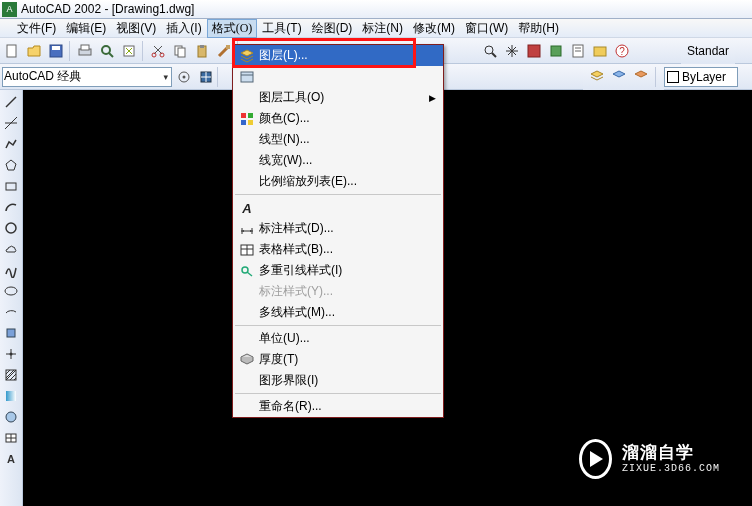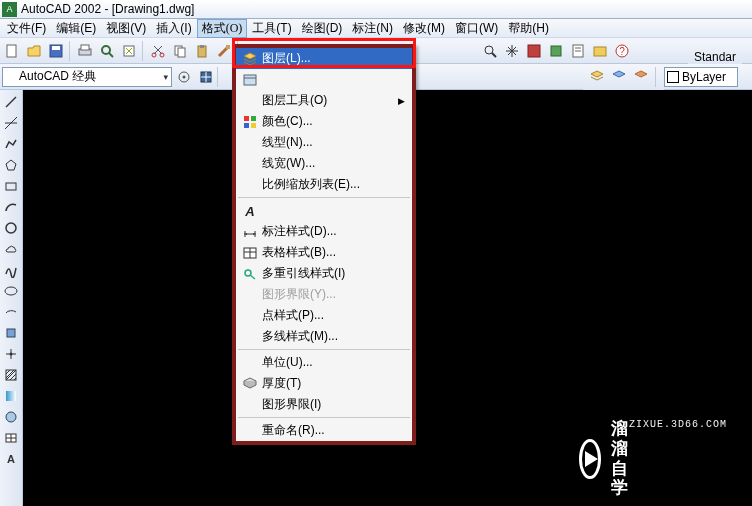--- a/index.html
+++ b/index.html
@@ -1,51 +1,51 @@
 <!DOCTYPE html>
 <html><head>
 <meta charset="utf-8">
 <style>
   * { margin: 0; padding: 0; box-sizing: border-box; font-family: "Microsoft YaHei", SimSun, Arial, sans-serif; }
   body { width: 752px; height: 506px; background: #000; overflow: hidden; position: relative; }
   .app { width: 100%; height: 100%; background: #000; }
   .titlebar { height: 19px; background: linear-gradient(#fff,#e8eef8); display: flex; align-items: center; font-size: 12px; padding-left: 2px; border-bottom: 1px solid #a0b0c8; }
   .titlebar .app-icon { width: 15px; height: 15px; background:#2a7a3a; color:#fff; font-size:9px; display:flex; align-items:center; justify-content:center; margin-right:4px;}
-  .menubar { height: 19px; background: linear-gradient(#f8f8f8,#e4ecf8); display: flex; align-items: center; font-size: 12px; padding-left: 2px; border-bottom:1px solid #cfd8e6;}
+  .menubar { height: 19px; background: linear-gradient(#f8f8f8,#e4ecf8); display: flex; align-items: center; font-size: 12px; padding-left: 12px; border-bottom:1px solid #cfd8e6;}
   .menubar .menuitem { padding: 1px 5px; cursor: default; }
   .menubar .menuitem.active { background:#c8dcf0; border:1px solid #7aa7d7; padding:0 4px;font-family:Liberation Serif, serif;}
   .toolbar { height: 26px; background: linear-gradient(#f4f6fb,#dfe7f4); border-bottom:1px solid #bac8dc; display:flex; align-items:center; padding:0 2px; gap:2px; position:relative;}
   .tb-btn { width:20px; height:20px; display:flex; align-items:center; justify-content:center; border:1px solid transparent;}
   .tb-ico { width:16px; height:16px; }
   .tb-sep { width:3px; height:20px; border-left:1px solid #c0cadd; margin:0 1px;}
   .toolbar2 { height:26px; background: linear-gradient(#f4f6fb,#dfe7f4); border-bottom:1px solid #bac8dc; display:flex; align-items:center; padding:0 2px;}
-  .ws-combo { width:170px; height:20px; background:#fff; border:1px solid #7f9db9; font-size:12px; display:flex; align-items:center; padding:0 16px; position:relative;}
+  .ws-combo { width:170px; height:20px; background:#fff; border:1px solid #7f9db9; font-size:12px; display:flex; align-items:center; padding:0 1px; position:relative;}
   .ws-combo::after{content:"▾"; position:absolute; right:3px; font-size:9px; color:#333;}
   .small-btn{width:20px;height:20px;display:flex;align-items:center;justify-content:center; margin-left:2px; border:1px solid transparent;}
   .drawarea { position:absolute; left:23px; top:90px; right:0; bottom:0; background:#000;}
   .left-toolbar { position:absolute; left:0; top:90px; width:23px; bottom:0; background:linear-gradient(90deg,#eef2fa,#dce5f2); border-right:1px solid #bac8dc; display:flex; flex-direction:column; align-items:center; padding-top:2px; gap:2px;}
   .lt-btn{width:19px; height:19px; display:flex; align-items:center; justify-content:center;}
-  .dropdown { position:absolute; left:232px; top:44px; width:184px; background:#f5f5f5; border:4px solid #7f1d1d; box-shadow:2px 2px 3px rgba(0,0,0,.3); font-size:12px; z-index:100;}
+  .dropdown { position:absolute; left:232px; top:44px; width:212px; background:#f5f5f5; border:1px solid #7f1d1d; box-shadow:2px 2px 3px rgba(0,0,0,.3); font-size:12px; z-index:100;}
   .dropdown .row { height:21px; display:flex; align-items:center; padding-left:4px; cursor:default;}
   .dropdown .row .ico {width:20px; display:flex; justify-content:center;}
   .dropdown .row .txt {flex:1; padding-left:2px;}
   .dropdown .row .arr {width:14px; font-size:9px;}
   .dropdown .row.highlight{ background:#316ac5; color:#fff;}
   .dropdown .row.disabled{ color:#9e9e9e;}
   .dropdown hr{border:none; border-top:1px solid #c8c8c8; margin:2px 2px;}
   .highlight-box{position:absolute; left:232px; top:38px; width:184px; height:30px; border:3px solid #ff1414; z-index:200; pointer-events:none;}
   .right-strip{position:absolute; right:0; top:64px; width:88px; height:26px; background:linear-gradient(#f4f6fb,#dfe7f4); border-bottom:1px solid #bac8dc; display:flex; align-items:center; font-size:12px;}
   .bylayer-box{border:1px solid #7f9db9; background:#fff; height:20px; width:74px; display:flex; align-items:center; padding-left:2px; gap:3px;}
   .bylayer-sq{width:12px;height:12px;border:1px solid #000; background:#fff;}
-  .std-box{position:absolute; right:10px; top:38px; width:54px; height:26px; background:linear-gradient(#f4f6fb,#dfe7f4); display:flex; align-items:flex-end; font-size:12px; padding-left:6px;}
+  .std-box{position:absolute; right:17px; top:38px; width:54px; height:26px; background:linear-gradient(#f4f6fb,#dfe7f4); display:flex; align-items:center; font-size:12px; padding-left:6px;}
   .layer-icons{position:absolute; right:88px; top:64px; height:26px; display:flex; align-items:center; gap:2px; background:linear-gradient(#f4f6fb,#dfe7f4); padding:0 4px;}
   .watermark{position:absolute; right:20px; bottom:20px; width:165px; height:55px; border-radius:8px; display:flex; align-items:center; gap:10px; padding:0 12px; z-index:50;}
   .wm-circle{width:40px;height:40px;border:3px solid #fff;border-radius:50%; display:flex; align-items:center; justify-content:center;}
   .wm-tri{width:0;height:0;border-left:13px solid #fff;border-top:8px solid transparent;border-bottom:8px solid transparent; margin-left:3px;}
-  .wm-text{color:#fff; display:flex; flex-direction:row; line-height:1.15;}
+  .wm-text{color:#fff; display:flex; flex-direction:column; line-height:1.15;}
   .wm-text .l1{font-size:17px; font-weight:600; letter-spacing:1px;}
   .wm-text .l2{font-size:10px; letter-spacing:1px; opacity:.95;font-family:Liberation Mono, monospace;}
   svg{display:block;}
 </style>
 </head>
 <body>
 
 <div class="app">
 
   <div class="titlebar">
@@ -434,26 +434,21 @@
           <svg width="16" height="16" viewBox="0 0 16 16">
             <circle cx="6" cy="7" r="3" fill="none" stroke="#2a7" stroke-width="1.5"></circle>
             <path d="M8 9l5 4" stroke="#2a7" stroke-width="1.5"></path>
           </svg>
         </span>
         <span class="txt">多重引线样式(I)</span>
         <span class="arr"></span>
       </div>
       <div class="row disabled">
         <span class="ico"></span>
-        <span class="txt">图形界限(Y)...</span>
-        <span class="arr"></span>
-      </div>
-      <div class="row">
-        <span class="ico"></span>
-        <span class="txt">点样式(P)...</span>
+        <span class="txt">标注样式(Y)...</span>
         <span class="arr"></span>
       </div>
       <div class="row">
         <span class="ico"></span>
         <span class="txt">多线样式(M)...</span>
         <span class="arr"></span>
       </div>
       <hr>
       <div class="row">
         <span class="ico"></span>

